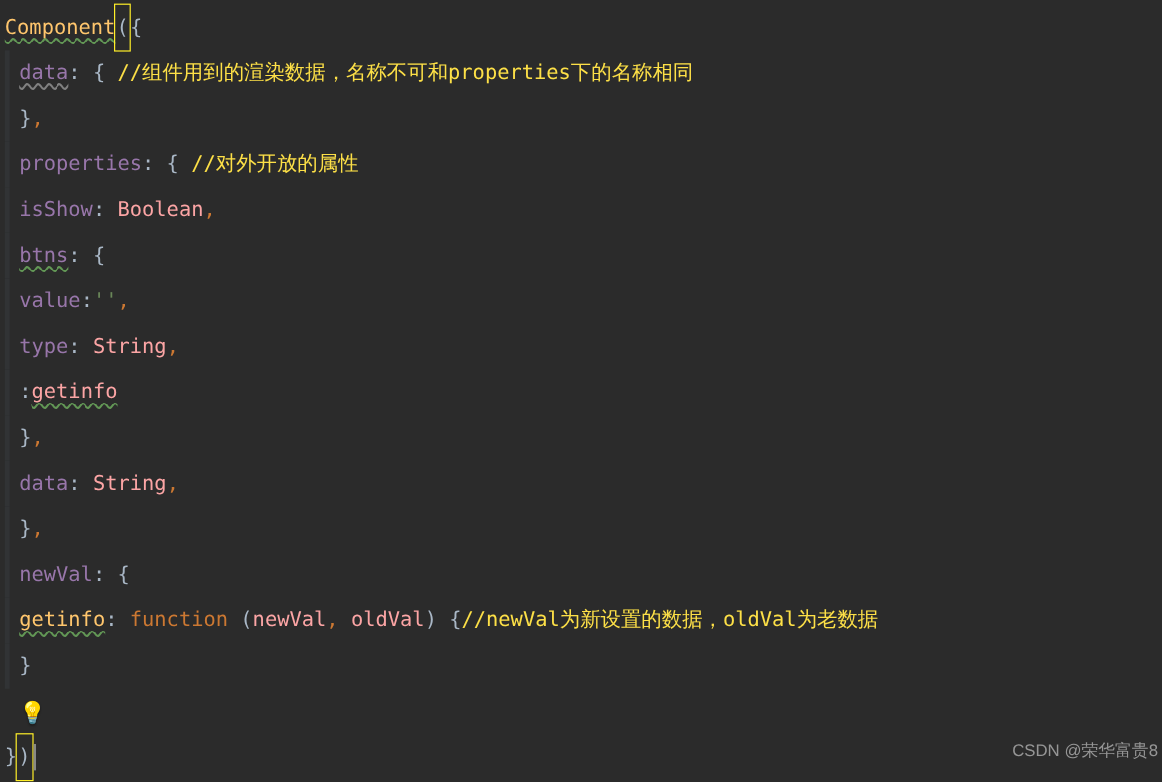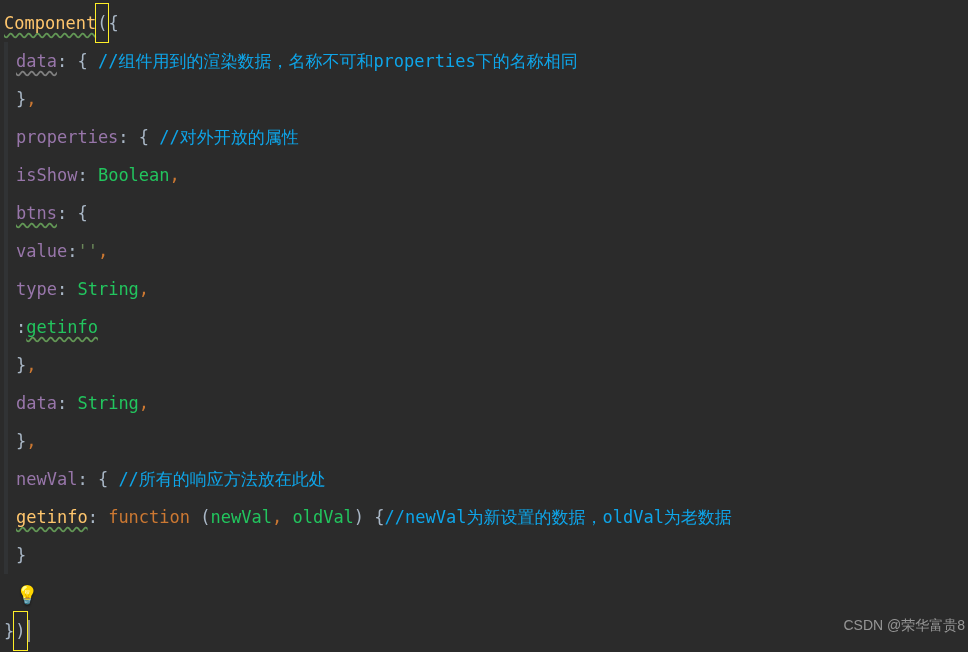--- a/index.html
+++ b/index.html
@@ -27,23 +27,23 @@
     .gutter {
       width: 4px;
       height: 100%;
       background: #313335;
       margin-right: 8px;
       flex-shrink: 0;
     }
     .fn-call { color: #ffc66d; }
     .keyword { color: #cc7832; }
     .property { color: #9876aa; text-align: right; }
-    .comment { color: #0ea5e9; }
+    .comment { color: #fde047; }
     .string { color: #6a8759; }
-    .identifier { color: #22c55e; }
+    .identifier { color: #fca5a5; }
     .punct { color: #a9b7c6; }
     .brace-match { 
       border: 1px solid #ffef28; 
       padding: 0 1px;
       margin: 0 -1px;
     }
     .caret {
       border: 1px solid #888;
       width: 2px;
       height: 22px;
@@ -103,21 +103,21 @@
   <div class="line"><span class="gutter"></span>      <span class="property">type</span><span class="punct">: </span><span class="identifier">String</span><span class="close-brace">,</span></div>
 
   <div class="line"><span class="gutter"></span>      <span class="punct">:</span><span class="identifier squiggle-green">getinfo</span></div>
 
   <div class="line"><span class="gutter"></span>    <span class="punct">}</span><span class="close-brace">,</span></div>
 
   <div class="line"><span class="gutter"></span>    <span class="property">data</span><span class="punct">: </span><span class="identifier">String</span><span class="close-brace">,</span></div>
 
   <div class="line"><span class="gutter"></span>  <span class="punct">}</span><span class="close-brace">,</span></div>
 
-  <div class="line"><span class="gutter"></span>  <span class="property">newVal</span><span class="punct">: { </span><span class="comment">//所有的响应方法放在此处</span></div>
+  <div class="line"><span class="gutter"></span>  <span class="property">newVal</span><span class="punct">: { </span></div>
 
   <div class="line"><span class="gutter"></span>    <span class="fn-call squiggle-green">getinfo</span><span class="punct">: </span><span class="keyword">function</span><span class="punct"> (</span><span class="identifier">newVal</span><span class="close-brace">,</span><span class="punct"> </span><span class="identifier">oldVal</span><span class="punct">) {</span><span class="comment">//newVal为新设置的数据，oldVal为老数据</span></div>
 
   <div class="line"><span class="gutter"></span>    <span class="punct">}</span></div>
 
   <div class="line"></div>
 
   <div class="line"><span class="punct">}</span><span class="punct brace-match">)</span><span class="caret"></span></div>
 
 </div>

